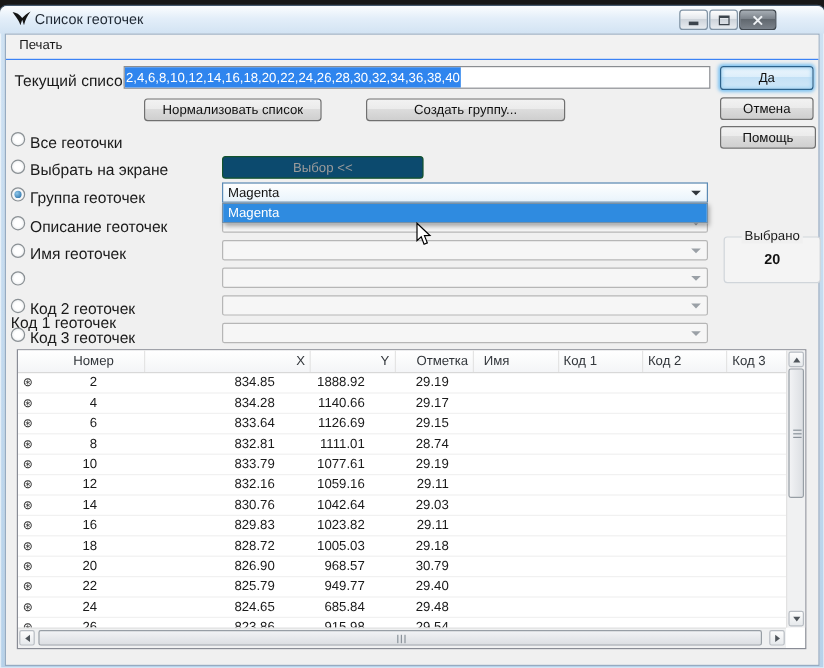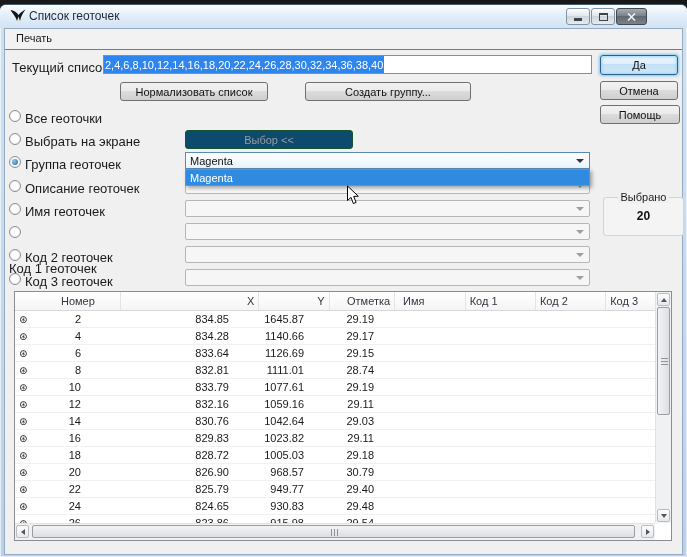--- a/index.html
+++ b/index.html
@@ -206,21 +206,21 @@
           <div class="th c8">Код 3</div>
         </div>
         <div class="tbody">
   <div class="t-row">
     <div class="t-cell c0">
                 <span class="pt-icon">⊛</span>
                 <span class="pt-num">2</span>
               </div>
     <div class="t-cell c1"></div>
     <div class="t-cell c2 r">834.85</div>
-    <div class="t-cell c3 r">1645.87</div>
+    <div class="t-cell c3 r">1888.92</div>
     <div class="t-cell c4 r">29.19</div>
     <div class="t-cell c5"></div>
     <div class="t-cell c6"></div>
     <div class="t-cell c7"></div>
     <div class="t-cell c8"></div>
   </div>
 
   <div class="t-row">
     <div class="t-cell c0">
                 <span class="pt-icon">⊛</span>
@@ -371,21 +371,21 @@
     <div class="t-cell c8"></div>
   </div>
 
   <div class="t-row">
     <div class="t-cell c0">
                 <span class="pt-icon">⊛</span>
                 <span class="pt-num">24</span>
               </div>
     <div class="t-cell c1"></div>
     <div class="t-cell c2 r">824.65</div>
-    <div class="t-cell c3 r">930.83</div>
+    <div class="t-cell c3 r">685.84</div>
     <div class="t-cell c4 r">29.48</div>
     <div class="t-cell c5"></div>
     <div class="t-cell c6"></div>
     <div class="t-cell c7"></div>
     <div class="t-cell c8"></div>
   </div>
 
   <div class="t-row">
     <div class="t-cell c0">
                 <span class="pt-icon">⊛</span>

